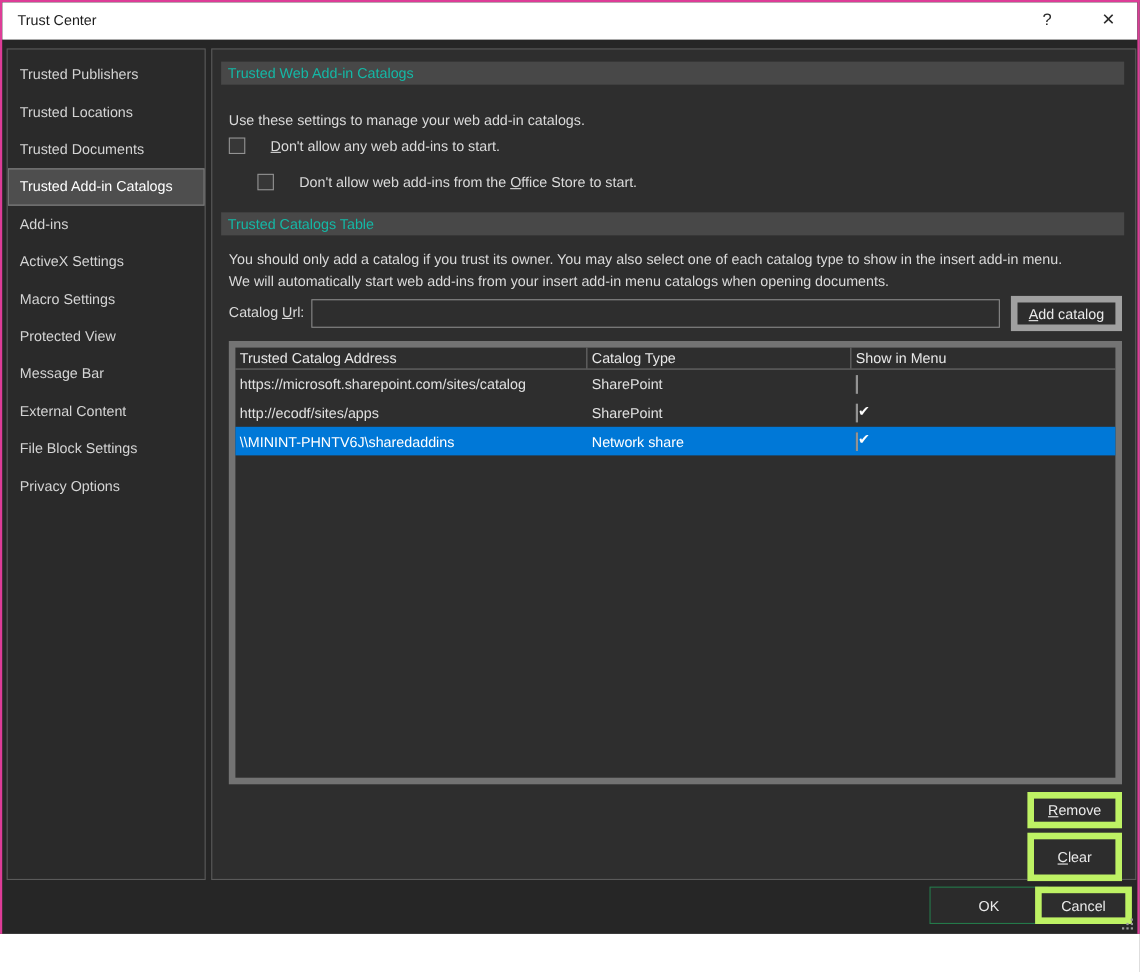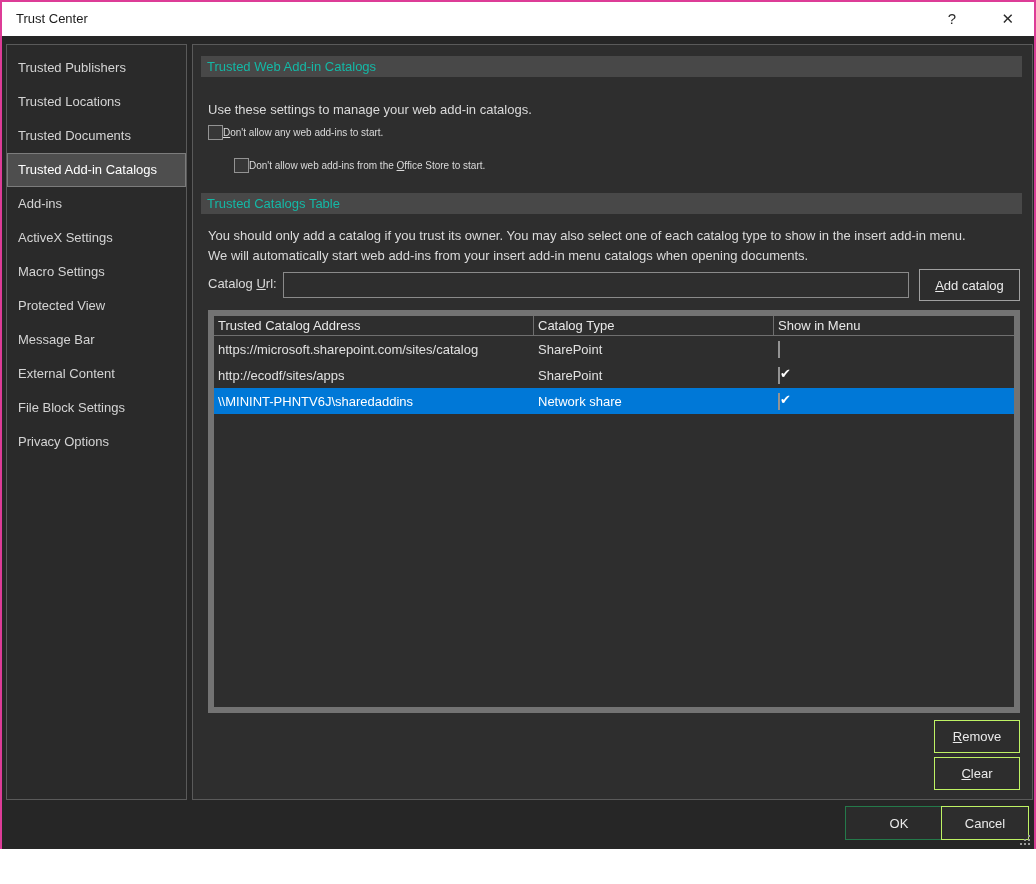--- a/index.html
+++ b/index.html
@@ -21,46 +21,46 @@
 
   .main { position:absolute; left:190px; top:42px; width:841px; height:756px;
     background:#2e2e2e; border:1px solid #5a5a5a; }
   .secbar { position:absolute; left:8px; width:calc(100% - 18px); height:21px; background:#484848;
     color:#14b8a6; font-weight:normal; font-size:13px; line-height:21px; padding-left:6px; }
   .bar1 { top:11px; } .bar2 { top:148px; }
   .desc { position:absolute; font-size:13px; color:#dadada; }
   .desc1 { left:15px; top:57px; }
   .desc2 { left:15px; top:181px; max-width:760px; line-height:20px; }
 
-  .cbrow { position:absolute; display:flex; align-items:center; gap:0; font-size:10px; color:#dadada; }
+  .cbrow { position:absolute; display:flex; align-items:center; gap:23px; font-size:13px; color:#dadada; }
   .cbrow1 { left:15px; top:80px; }
   .cbrow2 { left:41px; top:113px; }
   .checkbox { width:15px; height:15px; border:1px solid #939393; background:#373737; position:relative; flex:none; cursor:default; }
   .checkbox.checked::after { content:"\2714"; position:absolute; left:1px; top:-2px; color:#ffffff; font-size:13px; }
   .u { text-decoration:underline; }
 
   .url-label { position:absolute; left:15px; top:231px; font-size:13px; color:#dadada; }
   .url-input { position:absolute; left:90px; top:227px; width:626px; height:26px; background:#2e2e2e;
     border:1px solid #8a8a8a; color:#e6e6e6; font-size:13px; padding:0 5px; font-family:"Liberation Sans",sans-serif; }
-  .btn { background:#2d2d2d; border:1px solid #bef264; color:#eaeaea; font-size:13px;
+  .btn { background:#2d2d2d; border:6px solid #bef264; color:#eaeaea; font-size:13px;
     font-family:"Liberation Sans",sans-serif; cursor:default; }
   .add-btn { position:absolute; left:726px; top:224px; width:101px; height:32px; border-color:#a0a0a0; }
 
   .table { position:absolute; left:15px; top:265px; width:812px; height:403px; border:6px solid #737373; background:#2e2e2e; }
   .thead { display:flex; height:20px; border-bottom:1px solid #6f6f6f; }
   .th { font-size:13px; color:#e8e8e8; line-height:19px; padding-left:4px; border-right:1px solid #6f6f6f; }
   .th:last-child { border-right:none; }
   .col1 { width:320px; flex:none; } .col2 { width:240px; flex:none; } .col3 { flex:1; }
   .trow { display:flex; align-items:center; height:26px; font-size:13px; color:#e0e0e0; cursor:default; }
   .trow .cell { padding-left:4px; }
   .trow.selected { background:var(--selection-blue,#0078d7); color:#ffffff; }
   .trow .checkbox { margin-left:4px; }
 
   .remove-btn { position:absolute; left:741px; top:675px; width:86px; height:33px; }
-  .clear-btn  { position:absolute; left:741px; top:712px; width:86px; height:33px; }
+  .clear-btn  { position:absolute; left:741px; top:712px; width:86px; height:44px; }
 
   .ok-btn { position:absolute; left:843px; top:804px; width:108px; height:34px;
     border:1px solid var(--ok-border-green,#217346); background:#2b2b2b; }
   .cancel-btn { position:absolute; left:939px; top:804px; width:88px; height:34px; }
 
   .grip { position:absolute; right:3px; bottom:3px; width:11px; height:11px; cursor:nwse-resize; }
   .grip::after { content:""; position:absolute; left:0; top:0; width:2px; height:2px; background:transparent;
     box-shadow:8px 0 #9a9a9a, 8px 4px #9a9a9a, 4px 4px #9a9a9a, 8px 8px #9a9a9a, 4px 8px #9a9a9a, 0 8px #9a9a9a; }
 </style>
 </head>

